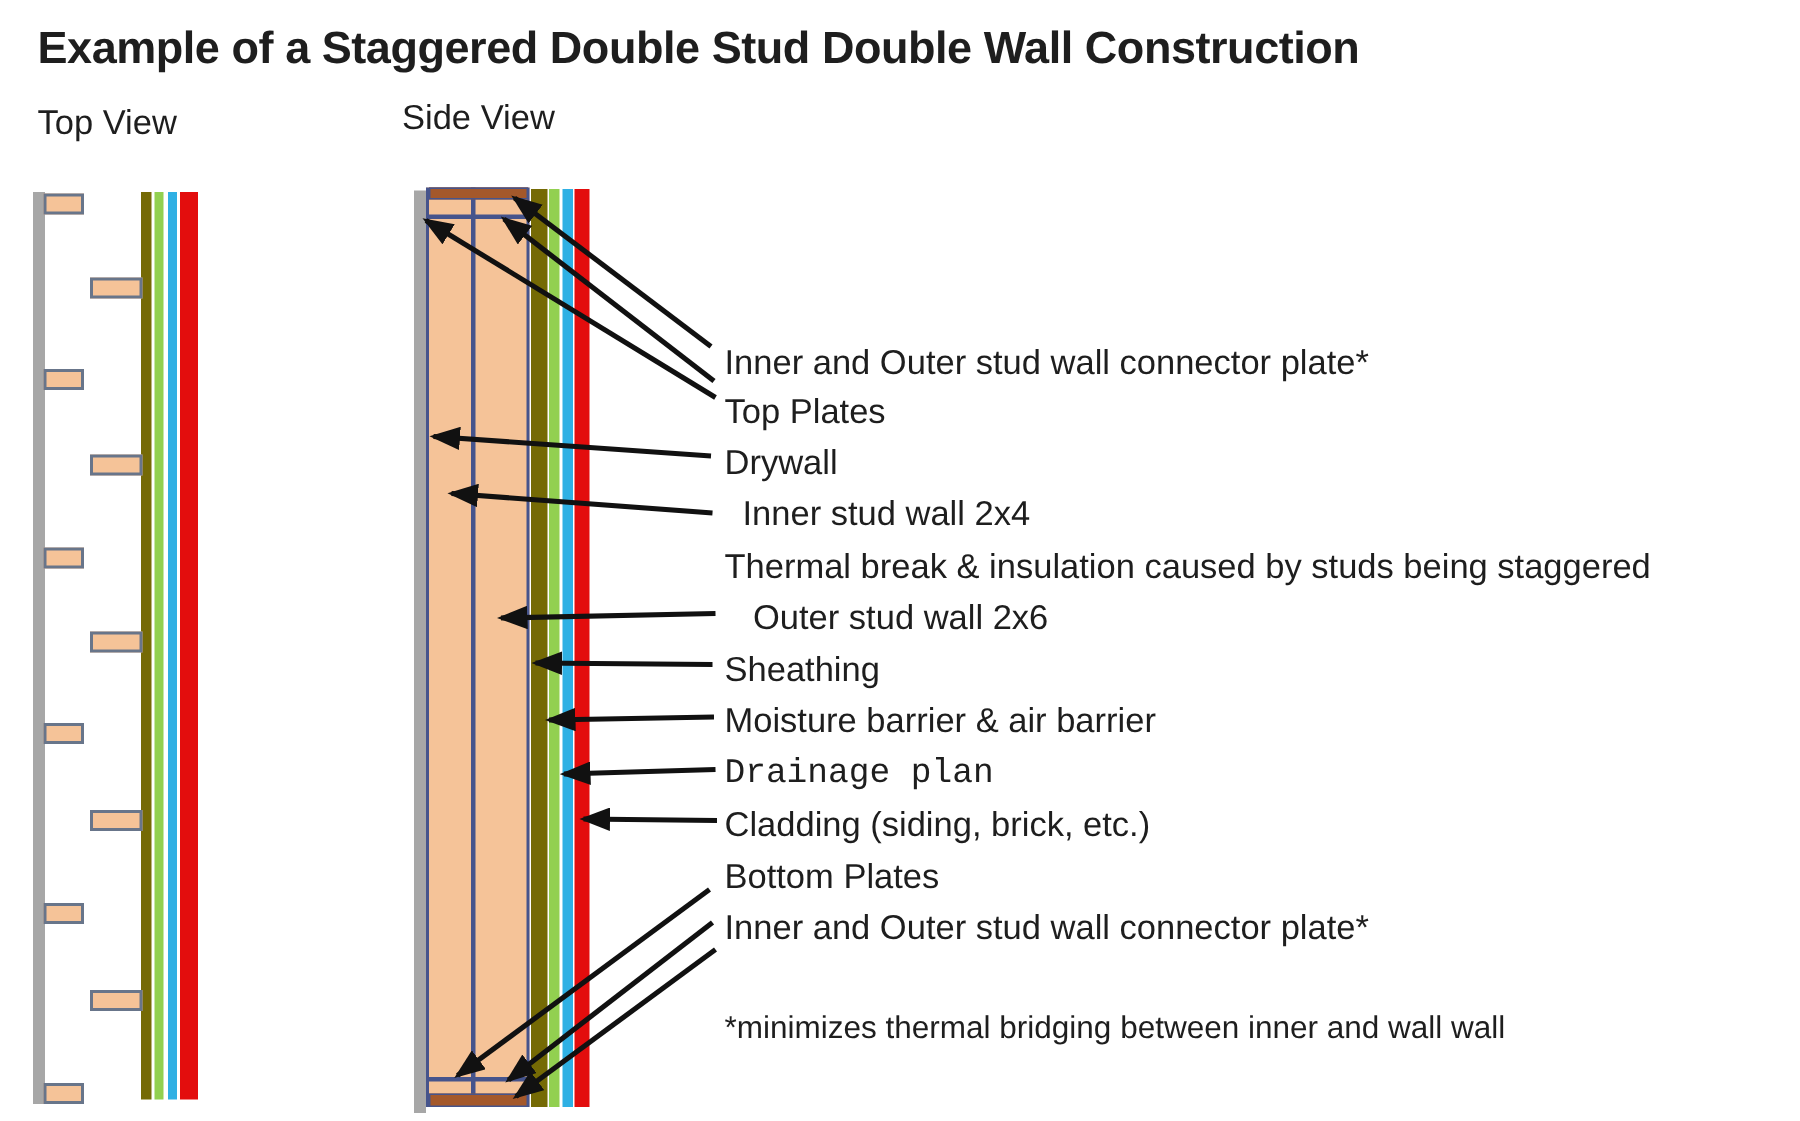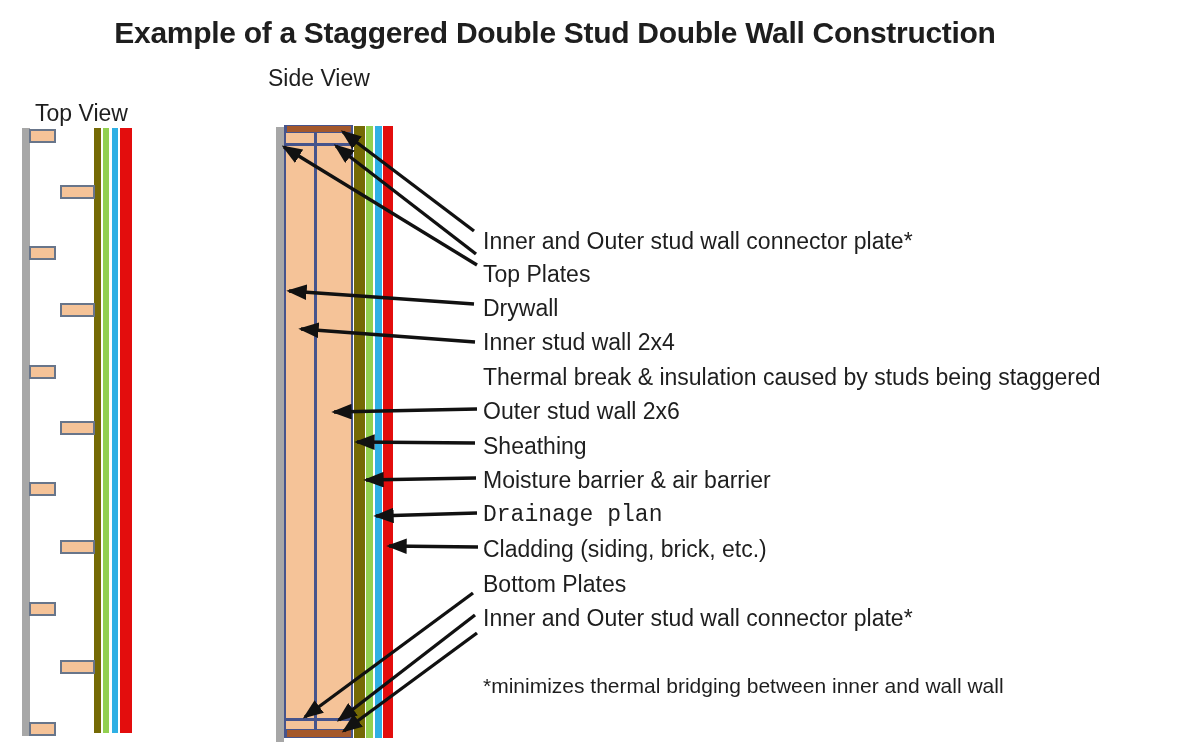--- a/index.html
+++ b/index.html
@@ -5,21 +5,21 @@
   html,body{margin:0;padding:0;}
   body{
     width:1200px;height:747px;position:relative;overflow:hidden;
     background:#ffffff;
     font-family:"Liberation Sans","DejaVu Sans",sans-serif;
     color:var(--text-black,#1e1e1e);
   }
   .abs{position:absolute;}
   #title{
     position:absolute;left:25px;top:16px;width:1060px;
-    font-size:30px;font-weight:bold;letter-spacing:-0.3px;color:var(--text-black);text-align:center;
+    font-size:30px;font-weight:bold;letter-spacing:-0.3px;color:var(--text-black);
   }
   .view-label{position:absolute;font-size:23px;color:var(--text-black);}
   
   .tv-drywall{left:22px;top:128px;width:8px;height:608px;background:var(--drywall-gray);}
   .tv-olive {left:94px; top:128px;width:7px; height:605px;background:var(--sheathing-olive);}
   .tv-green {left:103px;top:128px;width:6px; height:605px;background:var(--barrier-green);}
   .tv-cyan  {left:112px;top:128px;width:6px; height:605px;background:var(--drainage-cyan);}
   .tv-red   {left:120px;top:128px;width:12px;height:605px;background:var(--cladding-red);}
   .stud{
     position:absolute;height:14px;box-sizing:border-box;
@@ -53,21 +53,21 @@
     white-space:nowrap;color:var(--text-black);
   }
   #footnote{position:absolute;left:483px;top:674px;font-size:21px;white-space:nowrap;color:var(--text-black);}
   #arrow-layer{position:absolute;left:0;top:0;pointer-events:none;}
 </style>
 </head>
 <body>
 
 <div id="title">Example of a Staggered Double Stud Double Wall Construction</div>
 
-<div class="view-label" style="left:25px;top:100px;margin-left:10px;">Top View</div>
+<div class="view-label" style="left:25px;top:68px;">Top View</div>
 <div class="view-label" style="left:268px;top:65px;">Side View</div>
 
 <div>
   <div class="abs tv-drywall"></div>
   <div class="abs tv-olive"></div>
   <div class="abs tv-green"></div>
   <div class="abs tv-cyan"></div>
   <div class="abs tv-red"></div>
   <div id="top-studs">
       <div class="stud inner" style="top: 129px;"></div>
@@ -94,23 +94,23 @@
   <div class="abs sv-plate bottom"></div>
   <div class="abs sv-olive"></div>
   <div class="abs sv-green"></div>
   <div class="abs sv-cyan"></div>
   <div class="abs sv-red"></div>
 </div>
 
 <div class="callout" style="top:228px;">Inner and Outer stud wall connector plate*</div>
 <div class="callout" style="top:261px;text-align:center;">Top Plates</div>
 <div class="callout" style="top:295px;">Drywall</div>
-<div class="callout" style="top:329px;">Inner stud wall 2x4</div>
+<div class="callout" style="top:329px;margin-left:12px;">Inner stud wall 2x4</div>
 <div class="callout" style="top:364px;">Thermal break &amp; insulation caused by studs being staggered</div>
-<div class="callout" style="top:398px;">Outer stud wall 2x6</div>
+<div class="callout" style="top:398px;margin-left:19px;">Outer stud wall 2x6</div>
 <div class="callout" style="top:433px;">Sheathing</div>
 <div class="callout" style="top:467px;">Moisture barrier &amp; air barrier</div>
 <div class="callout" style="top:502px;font-family:Liberation Mono, monospace;">Drainage plan</div>
 <div class="callout" style="top:536px;">Cladding (siding, brick, etc.)</div>
 <div class="callout" style="top:571px;">Bottom Plates</div>
 <div class="callout" style="top:605px;">Inner and Outer stud wall connector plate*</div>
 <div id="footnote">*minimizes thermal bridging between inner and wall wall</div>
 
 <svg id="arrow-layer" width="1200" height="747" viewBox="0 0 1200 747">
   <defs>

